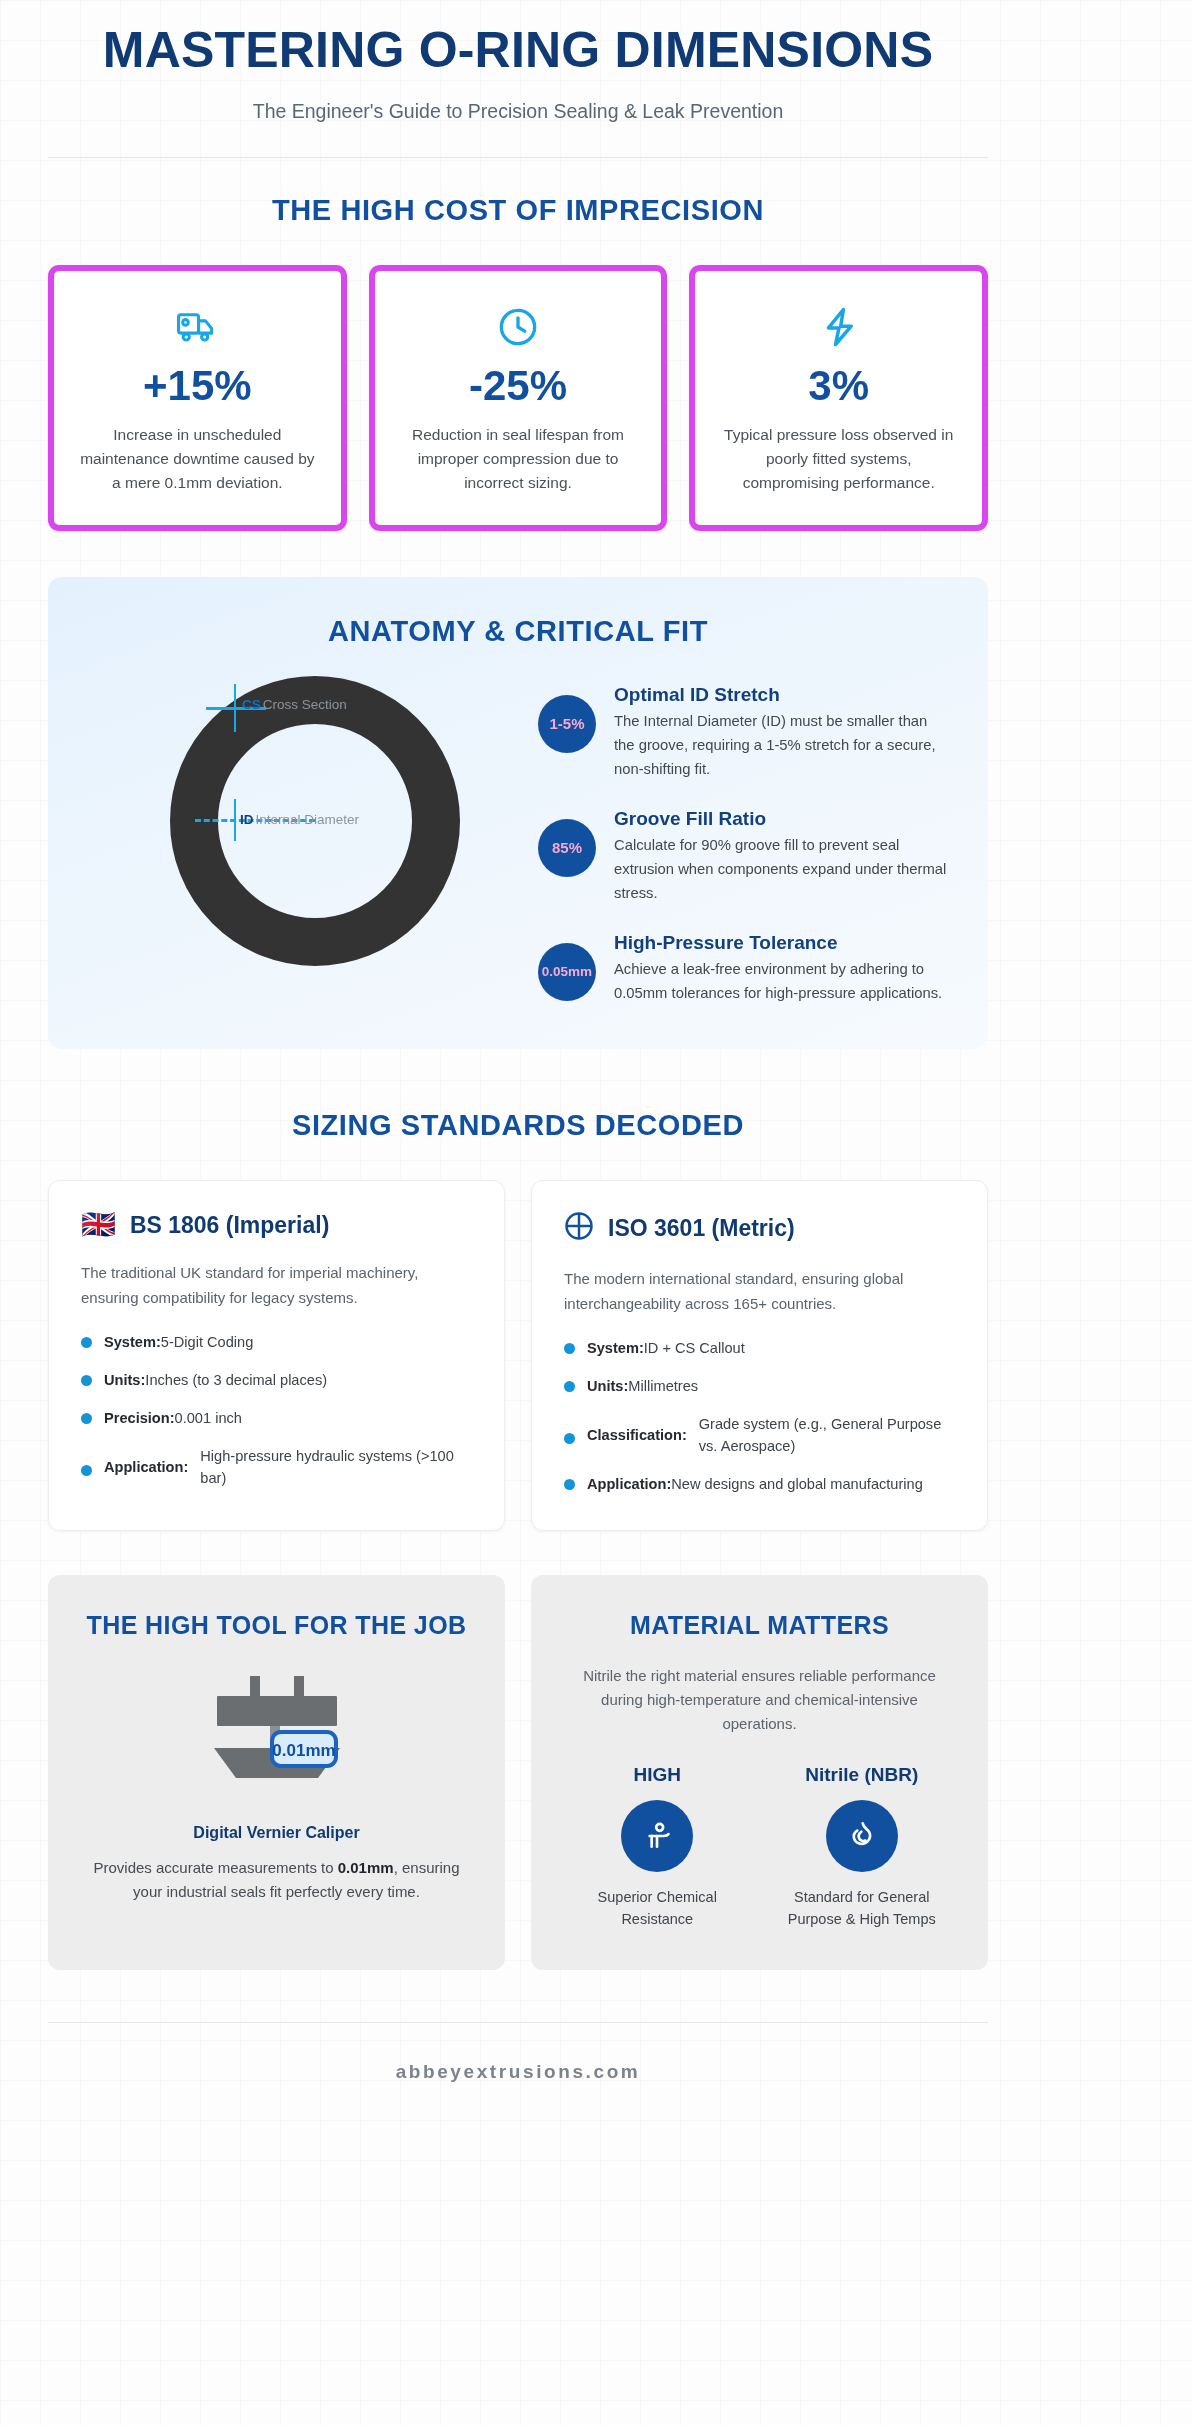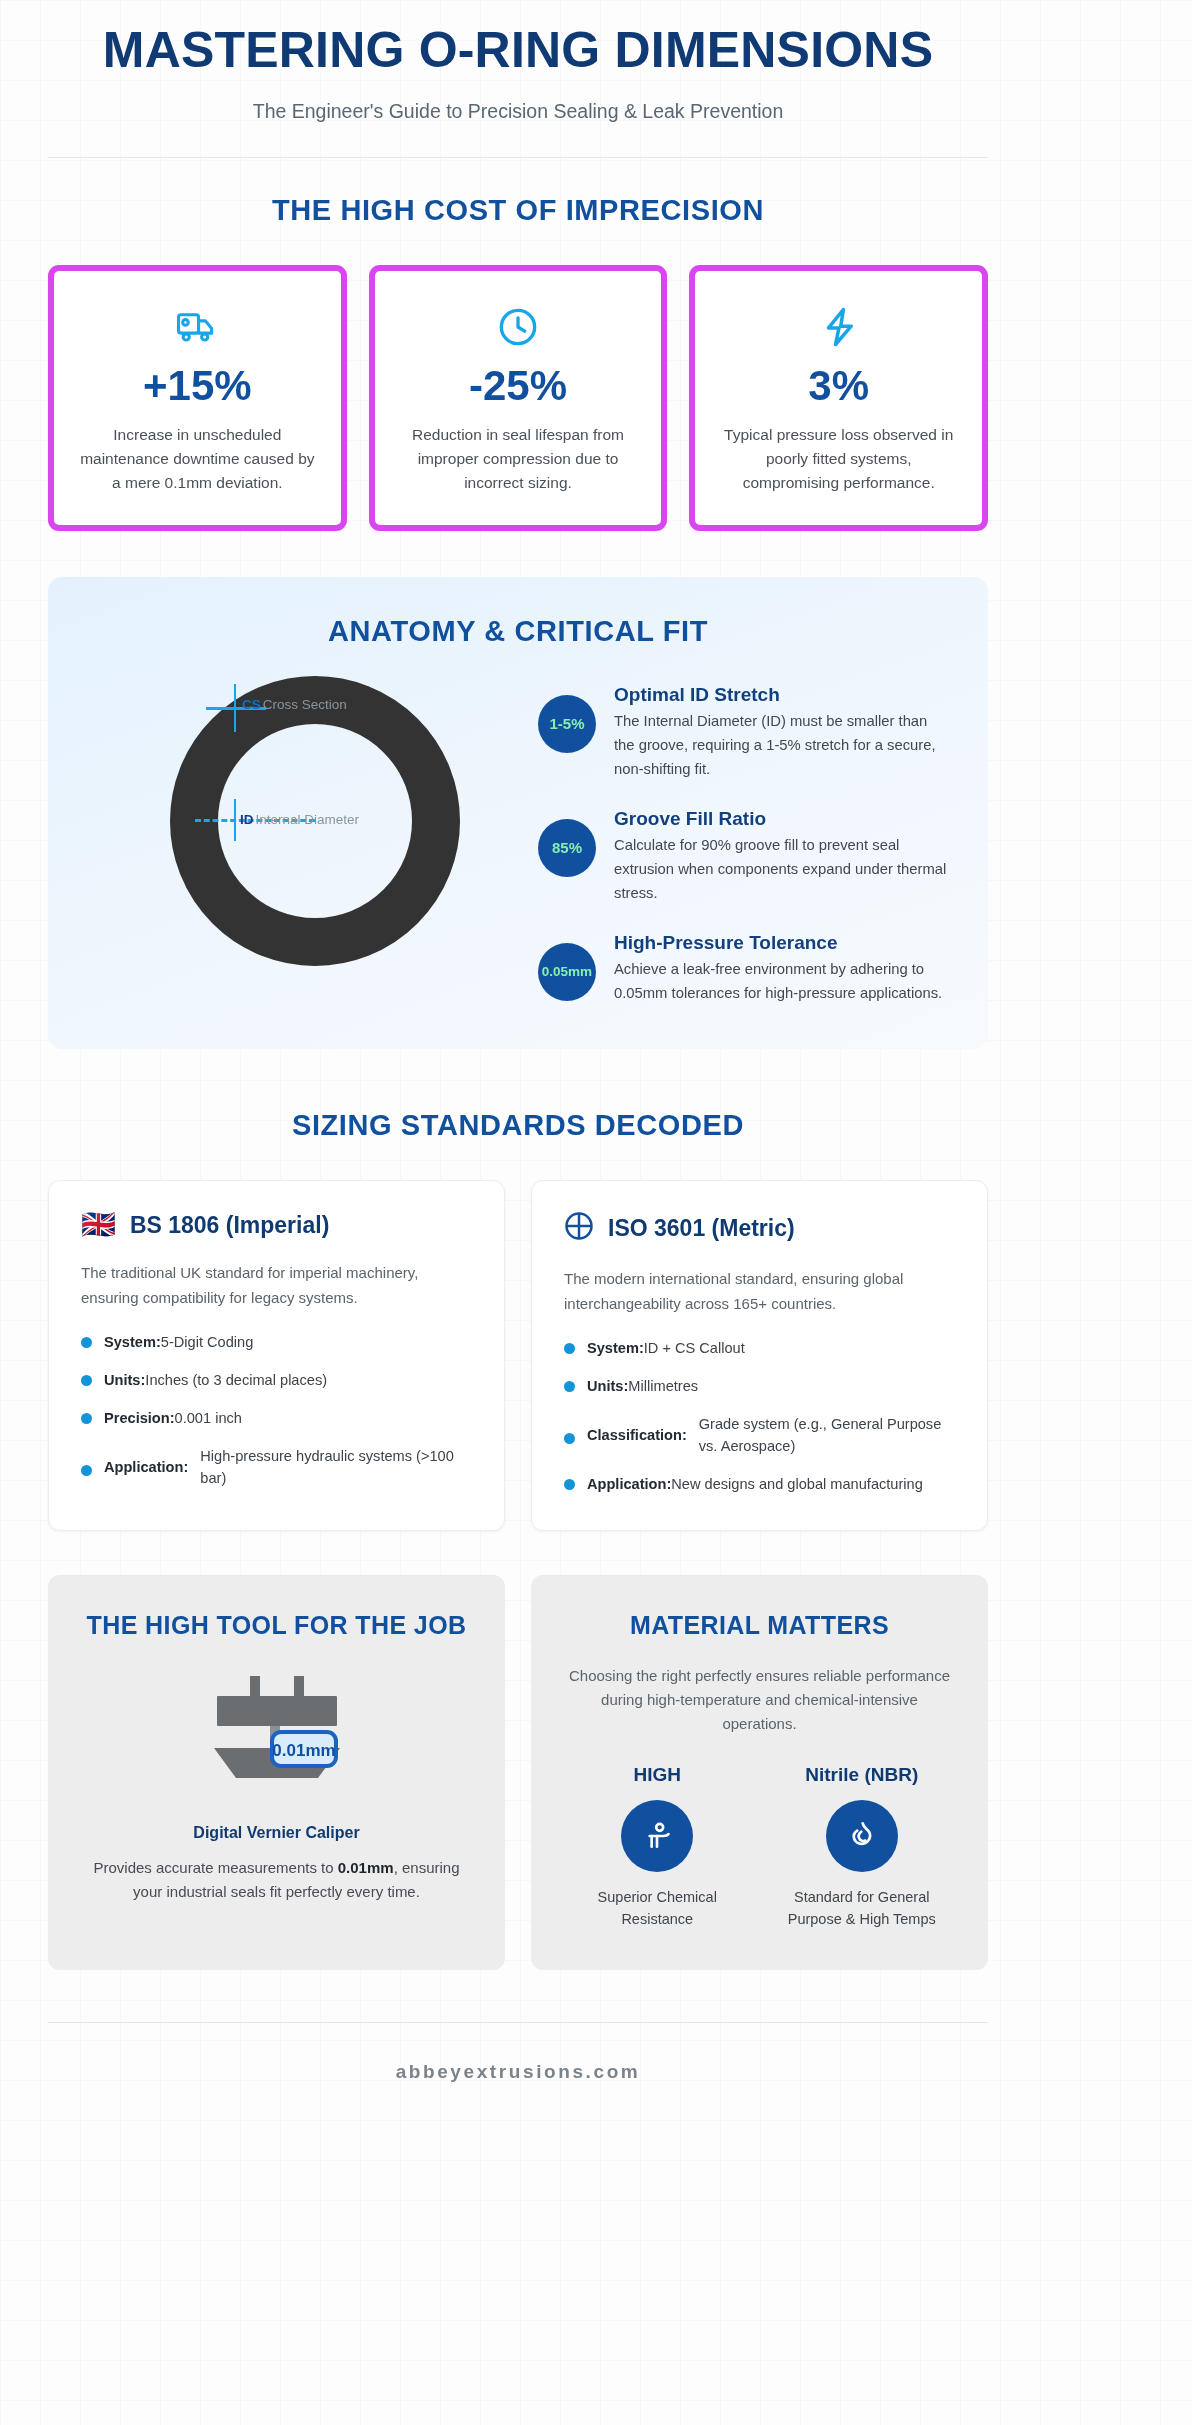--- a/index.html
+++ b/index.html
@@ -187,21 +187,21 @@
     gap: 18px;
     margin-bottom: 26px;
   }
   .fact:last-child { margin-bottom: 0; }
   .fact-badge {
     flex: 0 0 58px;
     width: 58px;
     height: 58px;
     border-radius: 50%;
     background: #11509f;
-    color: #86efac;
+    color: #f9a8d4;
     display: flex;
     align-items: center;
     justify-content: center;
     font-size: 15px;
     font-weight: bold;
     margin-top: 11px;
   }
   .fact-badge.small { font-size: 13.5px; }
   .fact-title {
     font-size: 19px;
@@ -545,21 +545,21 @@
           <rect x="70" y="62" width="64" height="34" rx="9" fill="#d8ecfb" stroke="#1a63c4" stroke-width="4"></rect>
           <text x="102" y="86" font-family="'Liberation Sans', sans-serif" font-size="17" font-weight="bold" fill="#11509f" text-anchor="middle">0.01mm</text>
         </svg>
       </div>
       <div class="tool-name">Digital Vernier Caliper</div>
       <div class="tool-desc"><span>Provides accurate measurements to </span><b>0.01mm</b><span>, ensuring your industrial seals fit perfectly every time.</span></div>
     </div>
 
     <div class="grey-card">
       <h2 class="section-heading">MATERIAL MATTERS</h2>
-      <div class="mat-desc">Choosing the right perfectly ensures reliable performance during high-temperature and chemical-intensive operations.</div>
+      <div class="mat-desc">Nitrile the right material ensures reliable performance during high-temperature and chemical-intensive operations.</div>
       <div class="mat-row">
 
         <div class="mat-col">
           <div class="mat-name">HIGH</div>
           <div class="mat-circle">
             <svg width="32" height="32" viewBox="0 0 24 24" fill="none" stroke="#ffffff" stroke-width="2" stroke-linecap="round" stroke-linejoin="round">
               <circle cx="14" cy="5.5" r="2.6"></circle>
               <path d="M8 20v-8"></path>
               <path d="M12 20v-8"></path>
               <path d="M6.5 12h10.5c1.8 0 3-0.6 3.6-1.4"></path>

